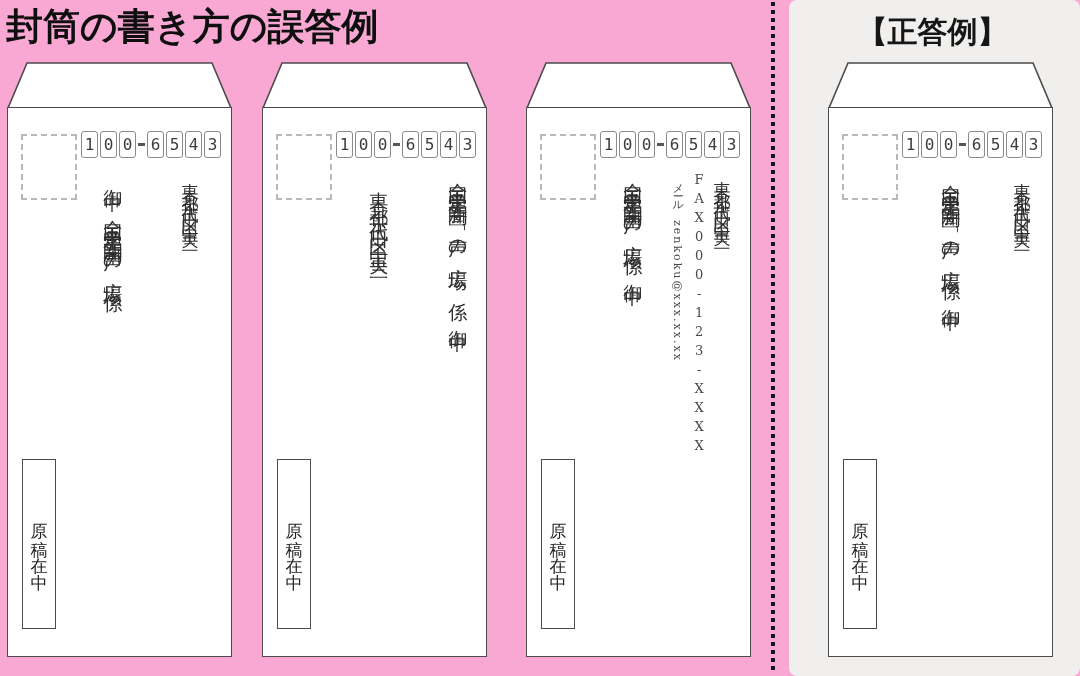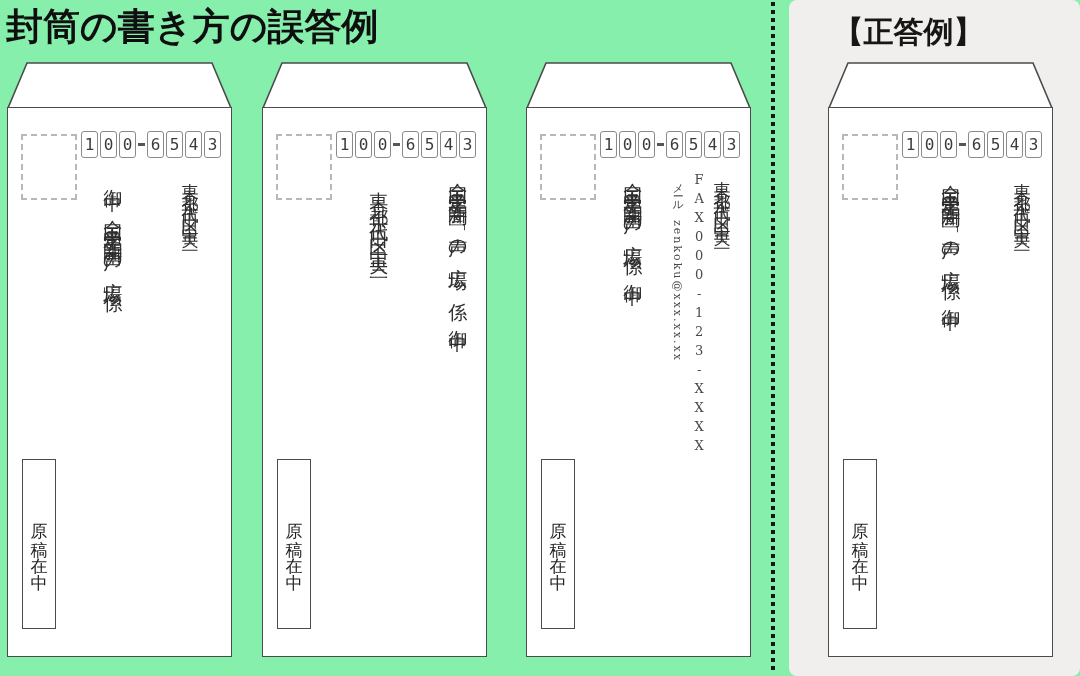--- a/index.html
+++ b/index.html
@@ -1,25 +1,25 @@
 <!DOCTYPE html>
 <html><head>
 <meta charset="utf-8">
 <style>
   html,body{margin:0;padding:0;background:#ffffff;}
-  .page{position:relative;width:1080px;height:676px;overflow:hidden;background:#86efac;
+  .page{position:relative;width:1080px;height:676px;overflow:hidden;background:#f9a8d4;
         font-family:"DejaVu Serif","Liberation Serif",serif;}
   .gray-panel{position:absolute;left:789px;top:0;width:291px;height:676px;
         background:#f0efed;border-radius:8px;}
   .divider{position:absolute;left:771px;top:2px;width:4px;height:672px;
         background:repeating-linear-gradient(to bottom,#161616 0px,#161616 4px,transparent 4px,transparent 8px);}
   .main-title{position:absolute;left:6px;top:2px;font-family:"DejaVu Sans","Liberation Sans",sans-serif;
         font-weight:800;font-size:37px;color:#0f0f0f;}
   .correct-title{position:absolute;left:789px;top:12px;width:239px;text-align:center;
-        font-family:"DejaVu Sans","Liberation Sans",sans-serif;font-weight:800;font-size:30px;color:#161616;}
+        font-family:"DejaVu Sans","Liberation Sans",sans-serif;font-weight:800;font-size:30px;color:#161616;padding-left:24px;}
   .envelope{position:absolute;top:62px;width:225px;height:595px;}
   .flap{position:absolute;left:0;top:0;width:225px;height:46px;}
   .env-body{position:absolute;left:0;top:45px;width:225px;height:550px;box-sizing:border-box;
         border:1.6px solid #4b4b4b;background:#ffffff;}
   .stamp{position:absolute;left:13px;top:26px;width:56px;height:66px;box-sizing:border-box;
         border:2px dashed #b8b8b8;background:#fff;}
   .postal{position:absolute;left:73px;top:23px;display:flex;align-items:center;}
   .pbox{box-sizing:border-box;width:17px;height:27px;border:1.5px solid #8a8a8a;border-radius:3px;
         margin-right:2px;display:flex;align-items:center;justify-content:center;
         font-family:"DejaVu Sans Mono","Liberation Mono",monospace;font-size:16px;color:#3c3c3c;background:#fff;}

